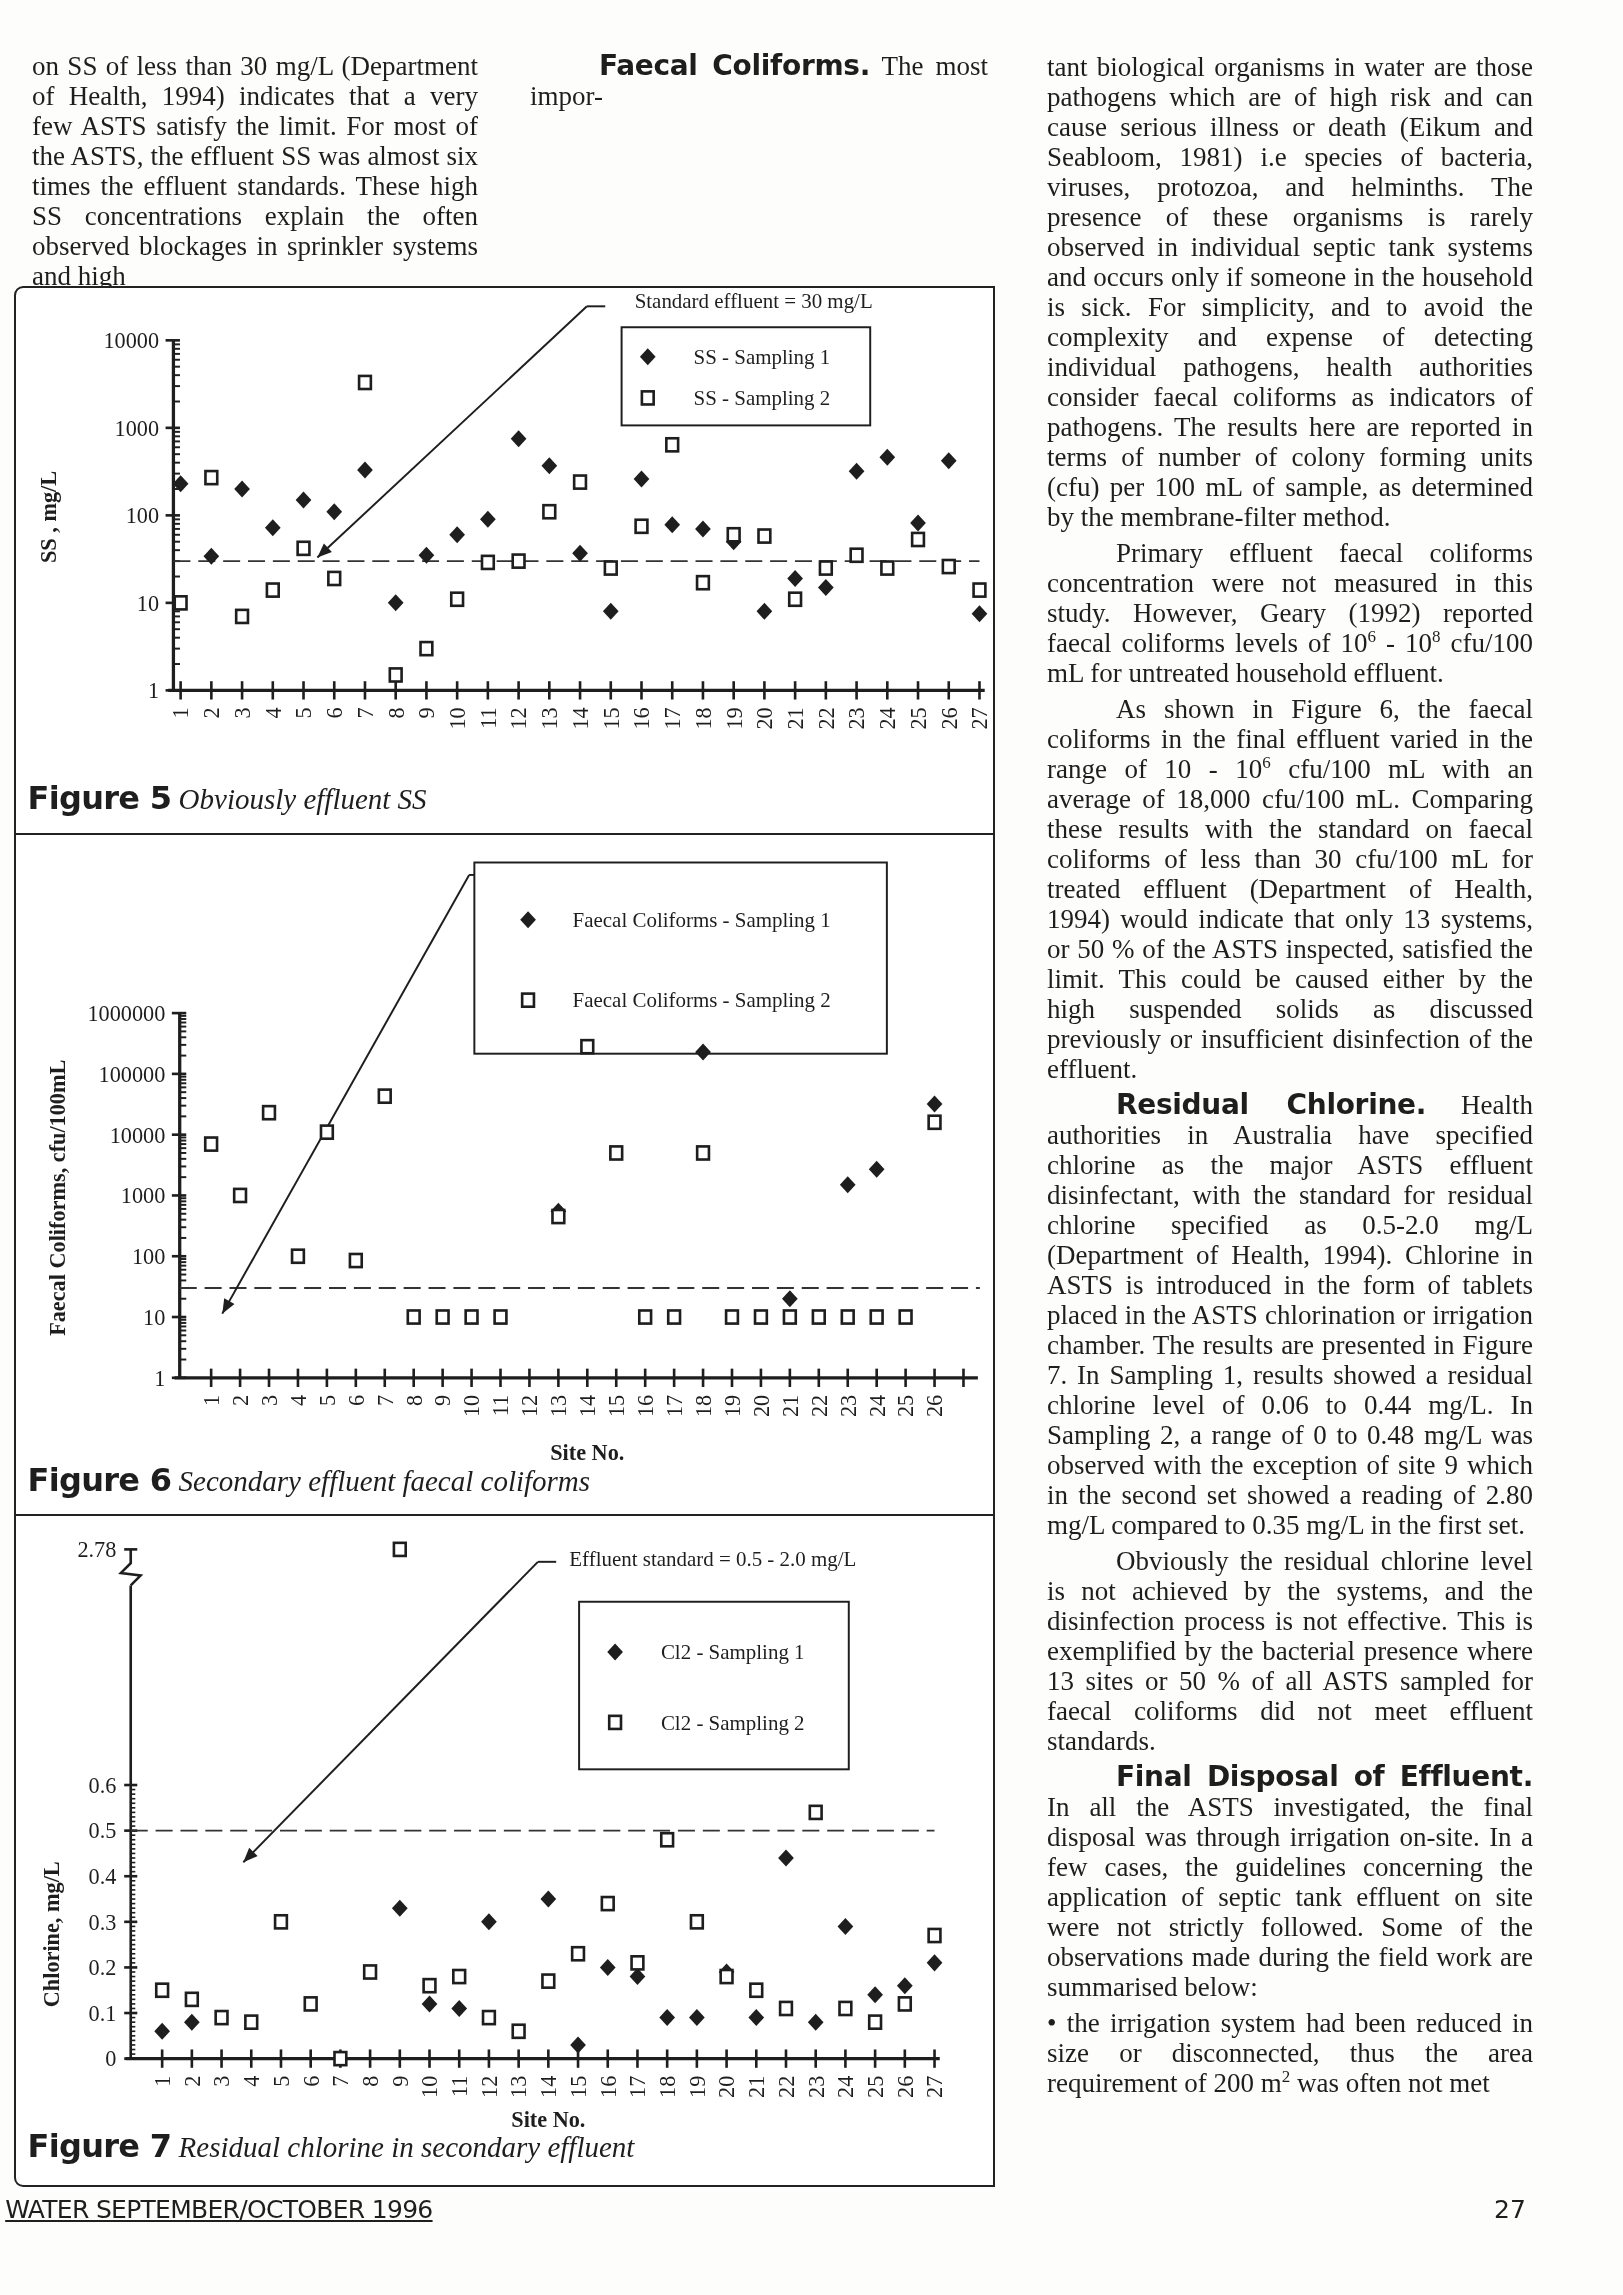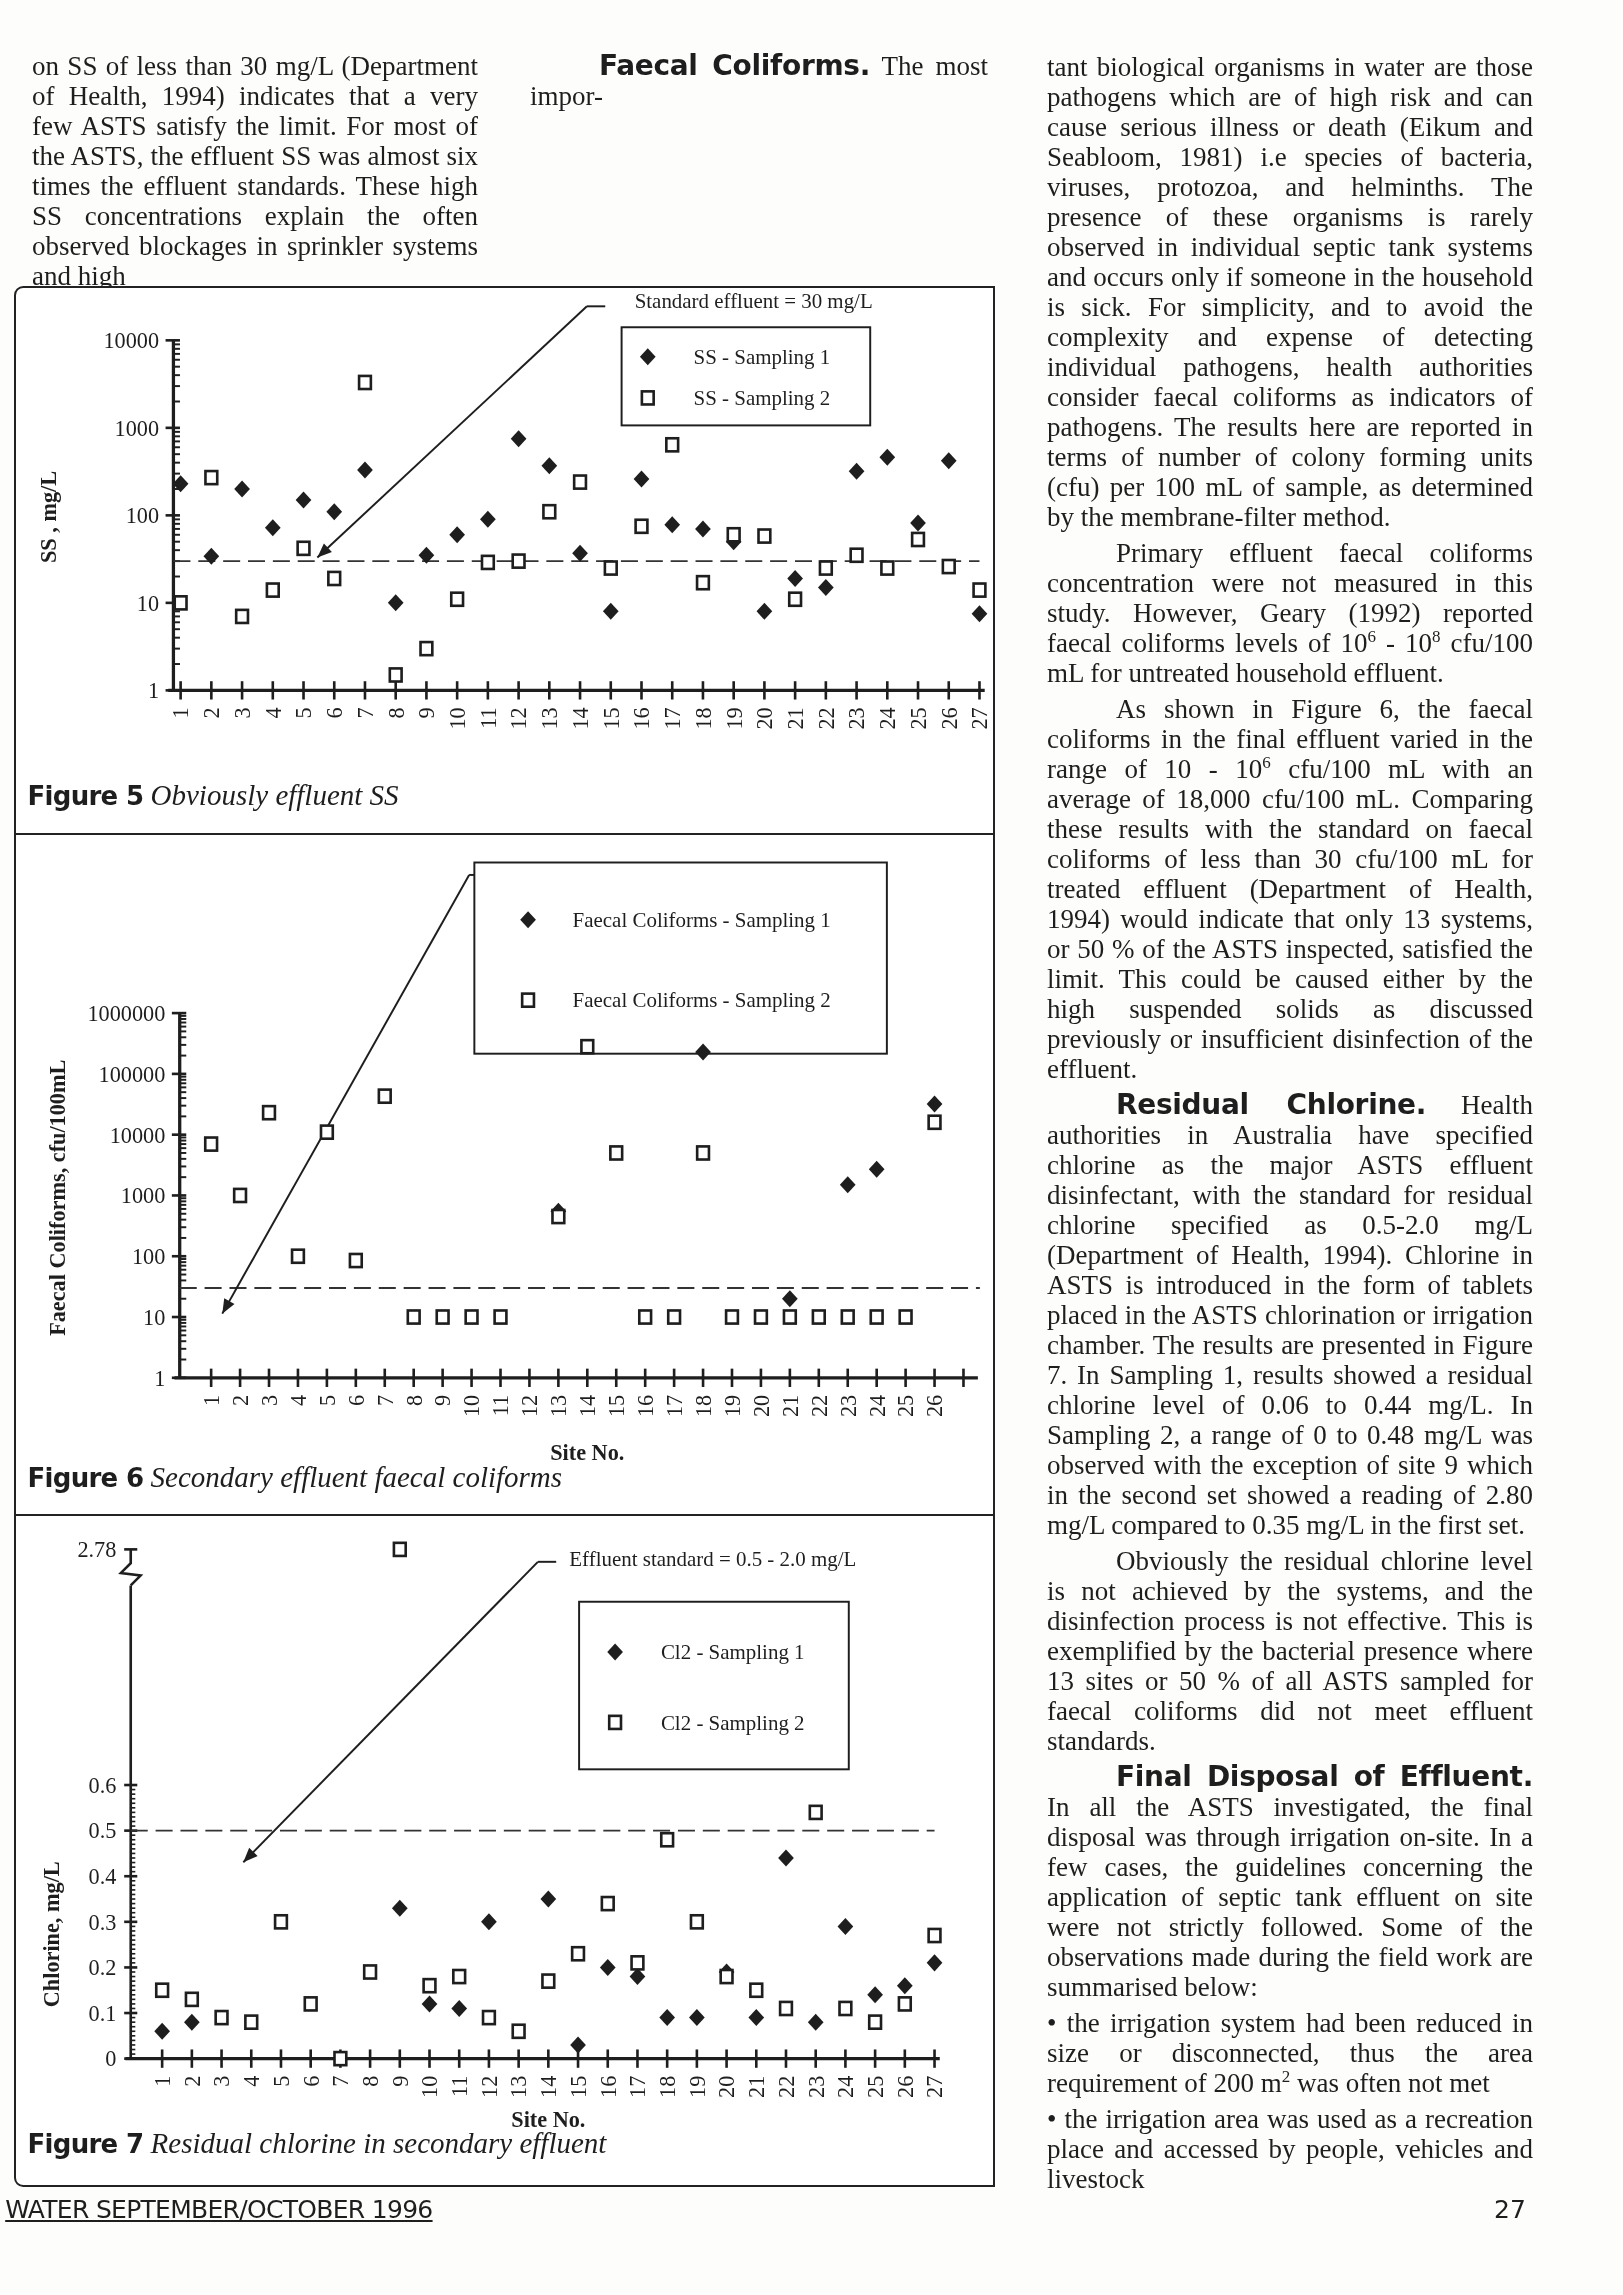--- a/index.html
+++ b/index.html
@@ -11,21 +11,21 @@
   .head{font-family:"DejaVu Sans","Liberation Sans",sans-serif;font-weight:bold;font-size:28px;letter-spacing:-0.3px;}
   #col1{left:26px;top:45px;width:458px;}
   #col2{left:524px;top:45px;width:470px;}
   #col3{left:1041px;top:46px;width:498px;}
   .bullet{text-indent:0 !important;}
   sup{font-size:17px;line-height:0;}
   #figbox{position:absolute;left:14.4px;top:286px;width:977px;height:1897px;border:2px solid #222;border-radius:9.2px 0 0 9.2px;background:#fff;}
   .divider{position:absolute;left:14.4px;width:979px;height:2px;background:#222;}
   .fig-svg{position:absolute;left:14.4px;width:979px;}
   .fig-caption{position:absolute;left:27.5px;font-size:29px;}
-  .fig-caption .fnum{font-family:"DejaVu Sans","Liberation Sans",sans-serif;font-weight:bold;font-size:26px;letter-spacing:-0.7px;}
+  .fig-caption .fnum{font-family:"DejaVu Sans","Liberation Sans",sans-serif;font-weight:bold;font-size:32px;letter-spacing:-0.7px;}
   .fig-caption .ftxt{font-style:italic;}
   #footer-left{position:absolute;left:5.2px;top:2195px;font-family:"DejaVu Sans","Liberation Sans",sans-serif;font-size:25px;letter-spacing:-0.7px;text-decoration:underline;}
   #footer-right{position:absolute;left:1494px;top:2195px;font-family:"DejaVu Sans","Liberation Sans",sans-serif;font-size:25px;}
   svg text{font-family:"Liberation Serif","DejaVu Serif",serif;fill:#1e1e1e;}
 </style>
 </head>
 <body>
 
 <div id="col1" class="col">
   <p>on SS of less than 30 mg/L (Department of Health, 1994) indicates that a very few ASTS satisfy the limit. For most of the ASTS, the effluent SS was almost six times the effluent standards. These high SS concentrations explain the often observed blockages in sprinkler systems and high</p>
@@ -36,21 +36,20 @@
 </div>
 
 <div id="col3" class="col">
   <p>tant biological organisms in water are those pathogens which are of high risk and can cause serious illness or death (Eikum and Seabloom, 1981) i.e species of bacteria, viruses, protozoa, and helminths. The presence of these organisms is rarely observed in individual septic tank systems and occurs only if someone in the household is sick. For simplicity, and to avoid the complexity and expense of detecting individual pathogens, health authorities consider faecal coliforms as indicators of pathogens. The results here are reported in terms of number of colony forming units (cfu) per 100 mL of sample, as determined by the membrane-filter method.</p>
   <p class="ind"><span>Primary effluent faecal coliforms concentration were not measured in this study. However, Geary (1992) reported faecal coliforms levels of 10</span><sup>6</sup><span> - 10</span><sup>8</sup><span> cfu/100 mL for untreated household effluent.</span></p>
   <p class="ind"><span>As shown in Figure 6, the faecal coliforms in the final effluent varied in the range of 10 - 10</span><sup>6</sup><span> cfu/100 mL with an average of 18,000 cfu/100 mL. Comparing these results with the standard on faecal coliforms of less than 30 cfu/100 mL for treated effluent (Department of Health, 1994) would indicate that only 13 systems, or 50 % of the ASTS inspected, satisfied the limit. This could be caused either by the high suspended solids as discussed previously or insufficient disinfection of the effluent.</span></p>
   <p class="ind"><span class="head">Residual Chlorine.</span><span> Health authorities in Australia have specified chlorine as the major ASTS effluent disinfectant, with the standard for residual chlorine specified as 0.5-2.0 mg/L (Department of Health, 1994). Chlorine in ASTS is introduced in the form of tablets placed in the ASTS chlorination or irrigation chamber. The results are presented in Figure 7. In Sampling 1, results showed a residual chlorine level of 0.06 to 0.44 mg/L. In Sampling 2, a range of 0 to 0.48 mg/L was observed with the exception of site 9 which in the second set showed a reading of 2.80 mg/L compared to 0.35 mg/L in the first set.</span></p>
   <p class="ind">Obviously the residual chlorine level is not achieved by the systems, and the disinfection process is not effective. This is exemplified by the bacterial presence where 13 sites or 50 % of all ASTS sampled for faecal coliforms did not meet effluent standards.</p>
   <p class="ind"><span class="head">Final Disposal of Effluent.</span><span> In all the ASTS investigated, the final disposal was through irrigation on-site. In a few cases, the guidelines concerning the application of septic tank effluent on site were not strictly followed. Some of the observations made during the field work are summarised below:</span></p>
   <p class="bullet"><span>• the irrigation system had been reduced in size or disconnected, thus the area requirement of 200 m</span><sup>2</sup><span> was often not met</span></p>
-  <p class="bullet">• the irrigation area was used as a recreation place and accessed by people, vehicles and livestock</p>
 </div>
 
 <div id="figbox"></div>
 <div class="divider" style="top:833px;"></div>
 <div class="divider" style="top:1514px;"></div>
 
 <svg id="fig5" class="fig-svg" style="top:288px;height:545px;" viewBox="22 440 1495 833">
     <line x1="257" y1="1055" x2="1505" y2="1055" stroke="#1e1e1e" stroke-width="5"></line>
     <line x1="265" y1="1055" x2="265" y2="520" stroke="#1e1e1e" stroke-width="5"></line>
     <line x1="253" y1="1055" x2="275" y2="1055" stroke="#1e1e1e" stroke-width="4"></line>

